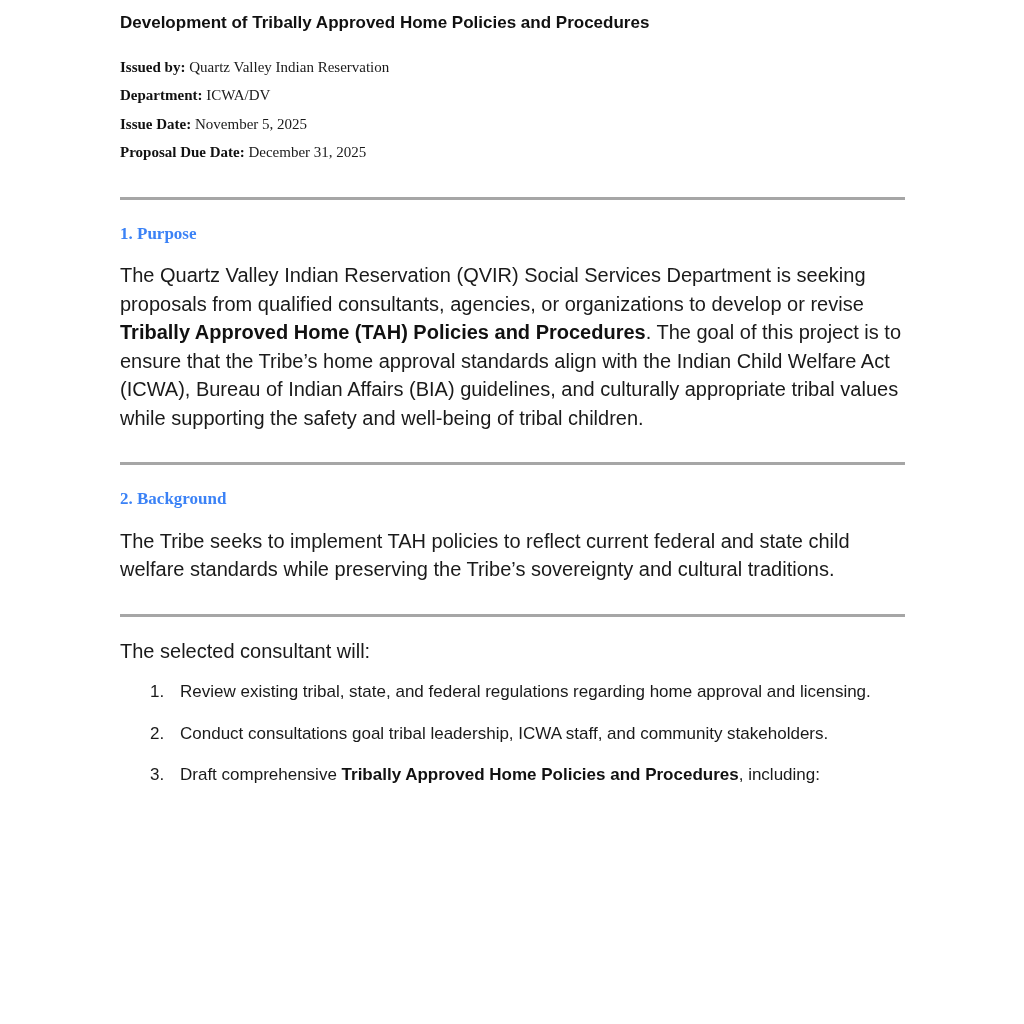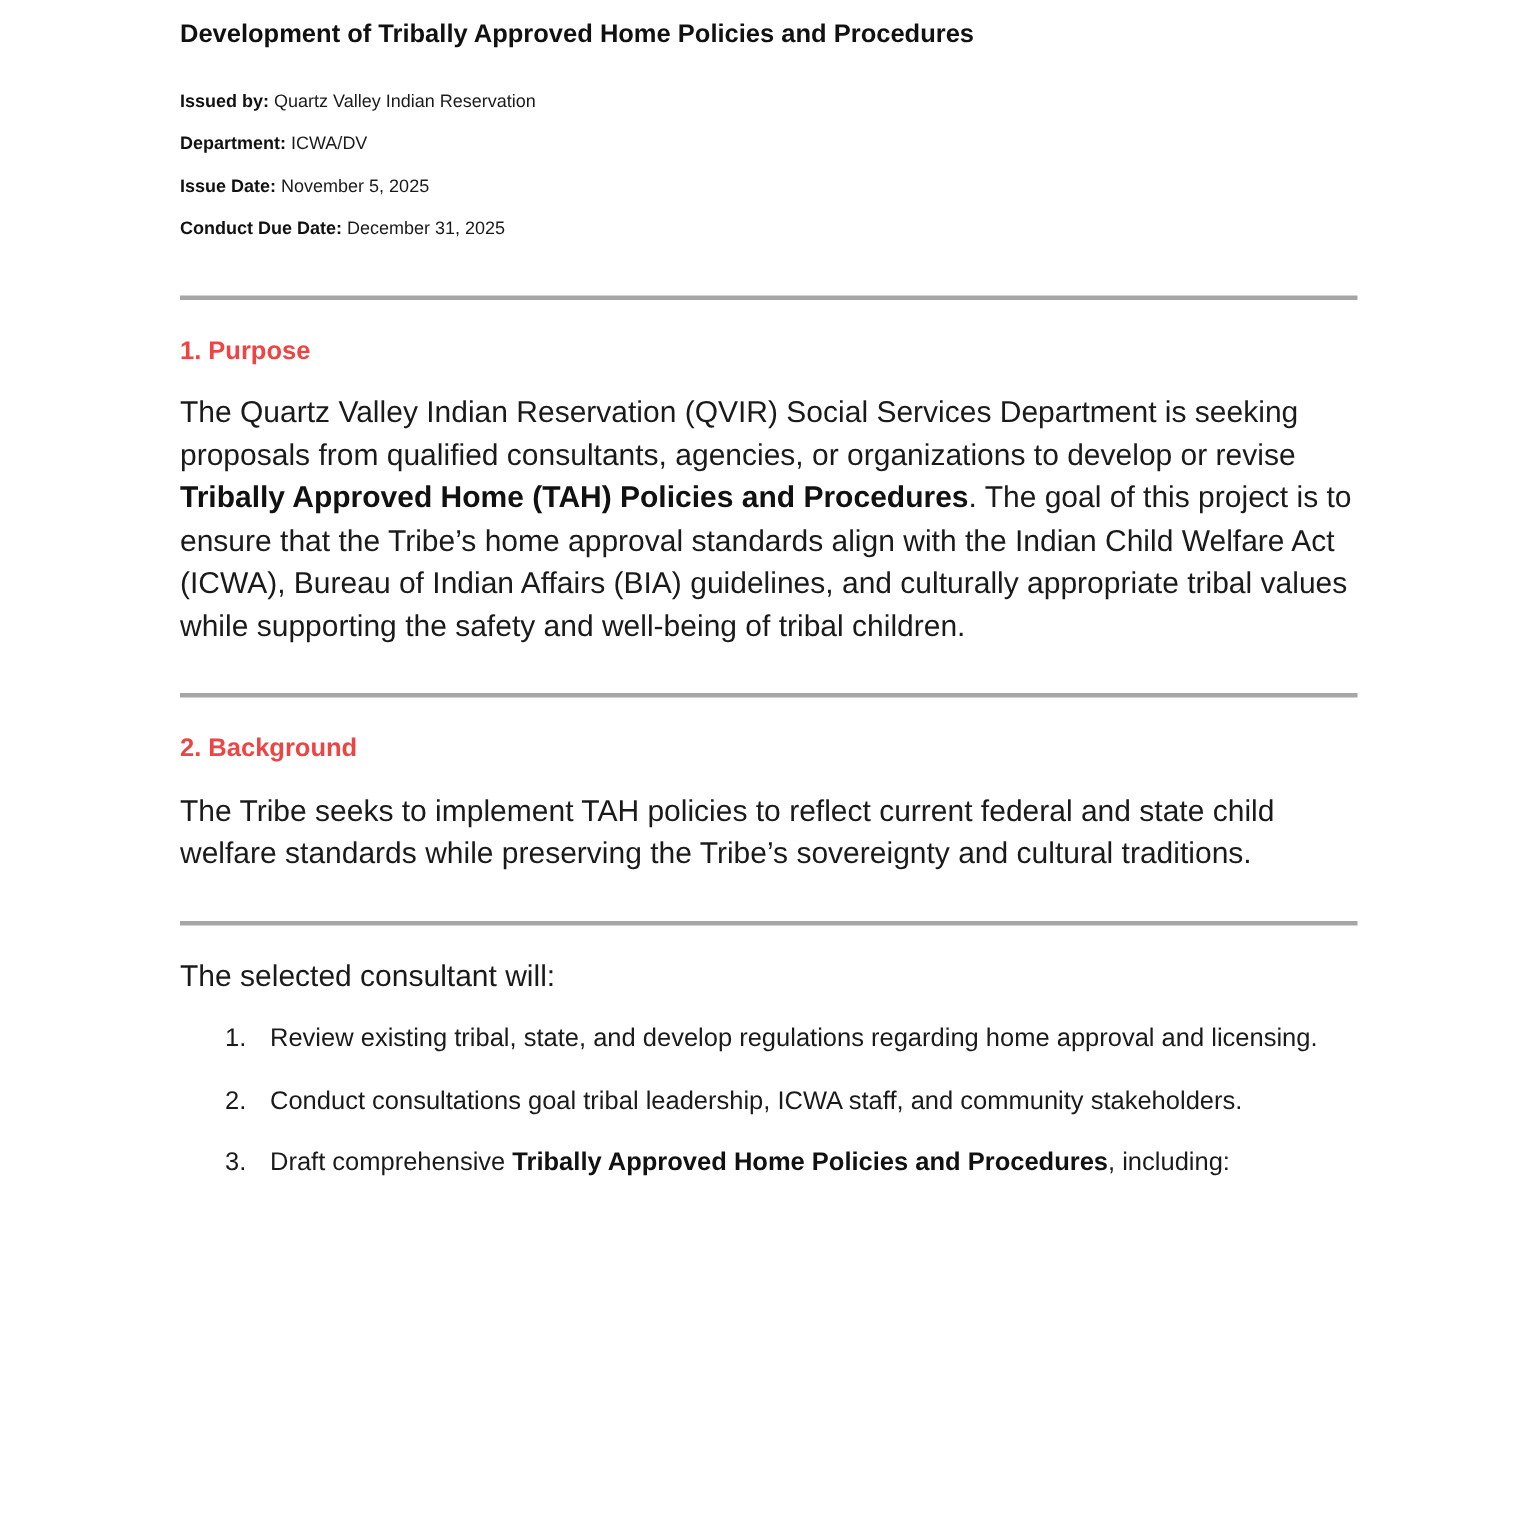--- a/index.html
+++ b/index.html
@@ -24,36 +24,38 @@
   }
   .doc-title {
     font-size: 17px;
     font-weight: 700;
     line-height: 28.5px;
     color: #111111;
     margin: 0 0 15px 0;
   }
   .meta-block { margin: 0; }
   .meta-line {
-    font-size: 12px;
+    font-size: 15px;
     line-height: 28.5px;
     font-weight: 400;
+    font-family: Liberation Serif, serif;
   }
   .meta-label { font-weight: 700; color: #111111; }
   .divider {
     height: 3px;
     background: #a6a6a6;
     margin: 30px 0 20px 0;
   }
   .section-heading {
     font-size: 17px;
     font-weight: 700;
     line-height: 28.5px;
-    color: #ef4444;
+    color: #3b82f6;
     margin: 0 0 13px 0;
+    font-family: Liberation Serif, serif;
   }
   .para {
     font-size: 20px;
     line-height: 28.5px;
     margin: 0 0 13px 0;
   }
   .para strong, .olist-text strong { font-weight: 700; color: #111111; }
   .olist { margin: 0; padding: 0; }
   .olist-item {
     display: flex;
@@ -103,21 +105,21 @@
     </div>
     <div class="meta-line">
       <span class="meta-label">Department:</span>
       <span class="meta-value">ICWA/DV</span>
     </div>
     <div class="meta-line">
       <span class="meta-label">Issue Date:</span>
       <span class="meta-value">November 5, 2025</span>
     </div>
     <div class="meta-line">
-      <span class="meta-label">Conduct Due Date:</span>
+      <span class="meta-label">Proposal Due Date:</span>
       <span class="meta-value">December 31, 2025</span>
     </div>
   </div>
 
   <div class="divider" role="separator"></div>
 
   <h2 class="section-heading">1. Purpose</h2>
 
   <p class="para"><span>The Quartz Valley Indian Reservation (QVIR) Social Services Department is seeking proposals from qualified consultants, agencies, or organizations to develop or revise </span><strong>Tribally Approved Home (TAH) Policies and Procedures</strong><span>. The goal of this project is to ensure that the Tribe’s home approval standards align with the Indian Child Welfare Act (ICWA), Bureau of Indian Affairs (BIA) guidelines, and culturally appropriate tribal values while supporting the safety and well-being of tribal children.</span></p>
 
@@ -129,21 +131,21 @@
 
   <div class="divider" role="separator"></div>
 
 
   <p class="para">The selected consultant will:</p>
 
   <div class="olist">
 
     <div class="olist-item">
       <span class="olist-marker">1.</span>
-      <span class="olist-text"><span>Review existing tribal, state, and develop regulations regarding home approval and licensing.</span></span>
+      <span class="olist-text"><span>Review existing tribal, state, and federal regulations regarding home approval and licensing.</span></span>
     </div>
 
     <div class="olist-item">
       <span class="olist-marker">2.</span>
       <span class="olist-text"><span>Conduct consultations goal tribal leadership, ICWA staff, and community stakeholders.</span></span>
     </div>
 
     <div class="olist-item">
       <span class="olist-marker">3.</span>
       <span class="olist-text"><span>Draft comprehensive </span><strong>Tribally Approved Home Policies and Procedures</strong><span>, including:</span></span>

